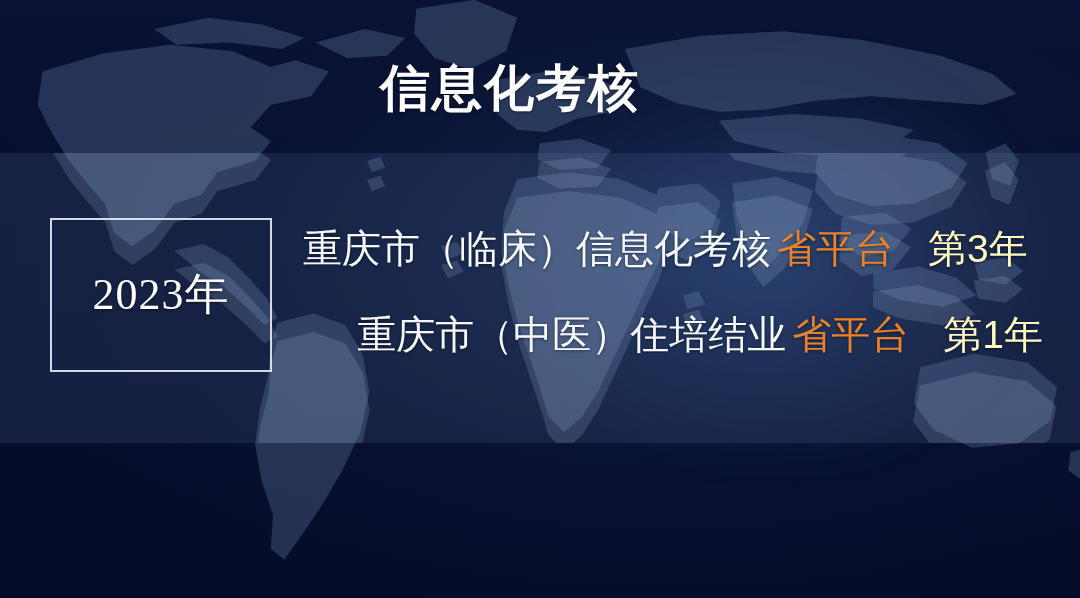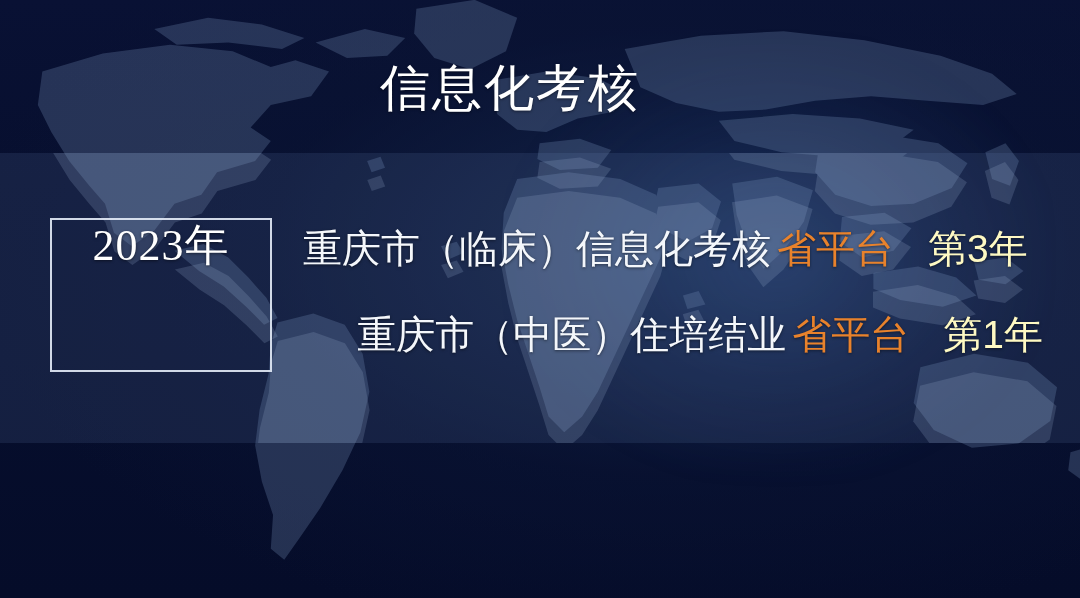--- a/index.html
+++ b/index.html
@@ -76,35 +76,36 @@
   .title {
     position: absolute;
     left: 0;
     top: 60px;
     width: 1020px;
     text-align: center;
     font-size: 50px;
     line-height: 56px;
     letter-spacing: 2px;
     color: #ffffff;
-    font-weight: 400;
+    font-weight: 700;
     text-shadow: 0 1px 3px rgba(0,0,0,0.45);
     z-index: 5;
   }
 
   
   .year-box {
     position: absolute;
     left: 50px;
     top: 218px;
     width: 222px;
     height: 154px;
     box-sizing: border-box;
     border: 2px solid rgba(226,233,245,0.92);
     display: flex;
+    align-items: center;
     justify-content: center;
     z-index: 6;
   }
   .year-box-label {
     font-size: 44px;
     line-height: 52px;
     color: #ffffff;
     font-weight: 400;
     letter-spacing: 1px;
     text-shadow: 0 1px 3px rgba(0,0,0,0.5);

